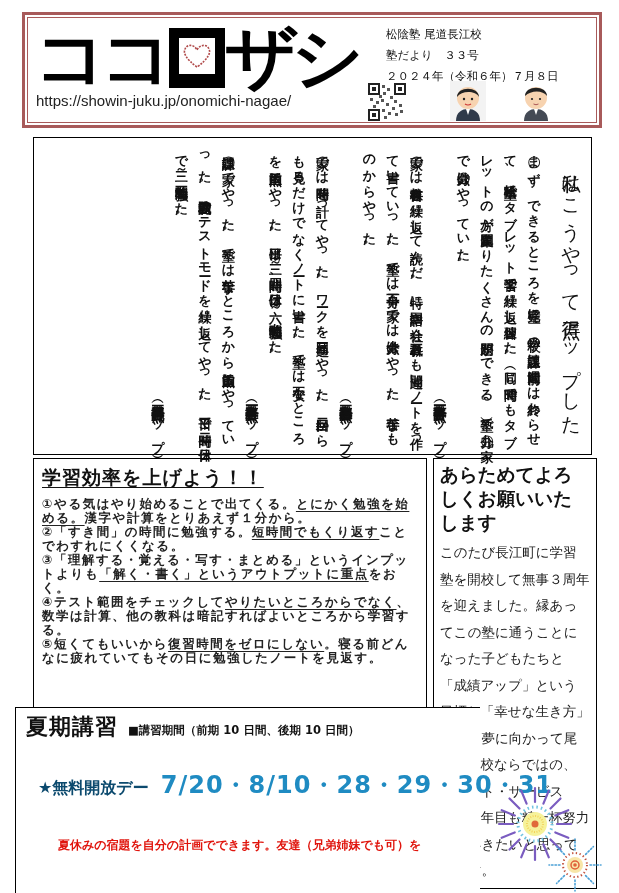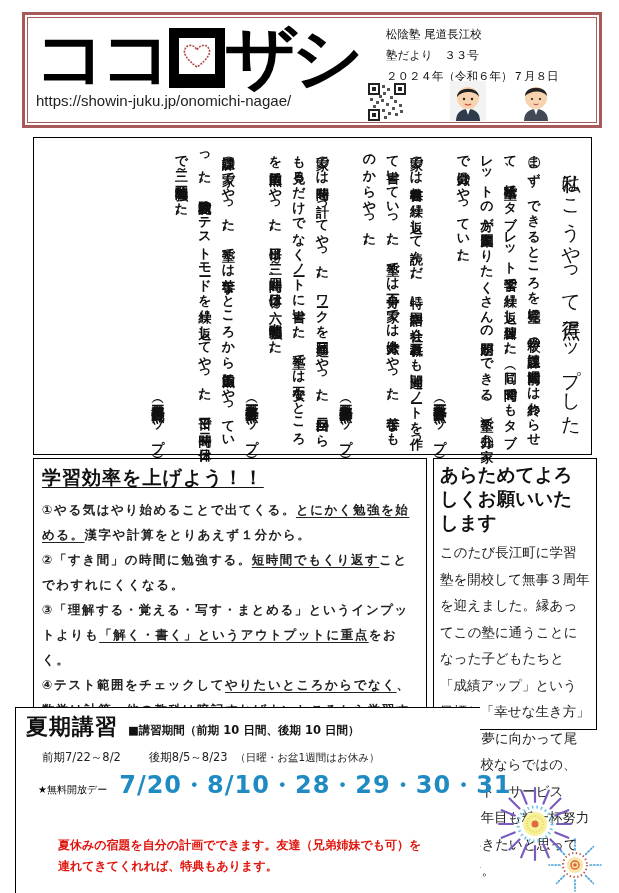--- a/index.html
+++ b/index.html
@@ -33,39 +33,39 @@
            font-weight: bold; color: #111; letter-spacing: 0.5px; }
   .vtitle { font-size: 19px; font-weight: normal; margin-left: 14px; padding-top: 14px; letter-spacing: 2px; }
   .vpara { margin: 0; }
   .vscore { display: block; text-align: right; padding-bottom: 0; font-weight: bold; }
 
   
   .tips { left: 33px; top: 458px; width: 394px; height: 313px; border: 1px solid #000;
           box-sizing: border-box; padding: 6px 8px; }
   .tips-title { font-size: 19px; font-weight: 900; text-decoration: underline; text-underline-offset: 3px;
                 margin: 0 0 6px 0; letter-spacing: 1px; }
-  .tips-item { font-size: 12.5px; line-height: 25px; margin: 0; letter-spacing: 1.5px; font-weight: bold; color: #222; }
+  .tips-item { font-size: 12.5px; line-height: 14px; margin: 0; letter-spacing: 1.5px; font-weight: bold; color: #222; }
   .ul { text-decoration: underline; text-underline-offset: 3px; }
 
   
-  .rbox { left: 433px; top: 458px; width: 164px; height: 272px; border: 1px solid #000;
+  .rbox { left: 433px; top: 458px; width: 164px; height: 431px; border: 1px solid #000;
           box-sizing: border-box; padding: 4px 6px; }
   .rtitle { font-size: 18.5px; font-weight: 900; line-height: 24px; margin: 0 0 4px 0; }
   .rbody { font-size: 13.5px; line-height: 26.5px; color: #222; margin: 0; }
 
   
   .summer { left: 15px; top: 707px; width: 465px; height: 208px; border: 1px solid #000;
             border-right: none; box-sizing: border-box; background: #fff; }
   .summer-head { position: absolute; left: 10px; top: 4px; display: flex; align-items: baseline; }
   .summer-title { font-size: 22px; font-weight: bold; letter-spacing: 1px; }
   .summer-sub { font-size: 11.5px; font-weight: bold; margin-left: 10px; }
   .period { position: absolute; left: 26px; top: 42px; font-size: 11.5px; color: #222; white-space: nowrap; }
   .period .gap { display: inline-block; width: 28px; }
   .free { position: absolute; left: 22px; top: 61px; white-space: nowrap; display: flex; align-items: baseline; }
-  .free-label { color: #000000; font-size: 10px; font-weight: normal; }
+  .free-label { color: #0c4a6e; font-size: 16px; font-weight: bold; }
   .free-dates { color: #1f8bc2; font-size: 24px; font-weight: bold; margin-left: 12px; letter-spacing: 1px; }
   .red { position: absolute; left: 42px; font-size: 12px; color: #e0140c; font-weight: bold; white-space: nowrap; }
 
   .firework { position: absolute; }
 </style>
 </head>
 <body>
 
 <div class="abs header-outer"></div>
 <div class="abs header-inner"></div>
@@ -169,30 +169,25 @@
 <div class="abs rbox">
   <div class="rtitle">あらためてよろしくお願いいたします</div>
   <p class="rbody">このたび長江町に学習塾を開校して無事３周年を迎えました。縁あってこの塾に通うことになった子どもたちと「成績アップ」という目標と「幸せな生き方」という夢に向かって尾道長江校ならではの、サポート・サービスで、４年目も精一杯努力していきたいと思っています。</p>
 </div>
 
 <div class="abs summer">
   <div class="summer-head">
     <span class="summer-title">夏期講習</span>
     <span class="summer-sub">■講習期間（前期 10 日間、後期 10 日間）</span>
   </div>
-  <div class="period">
-    <span>前期7/22～8/2</span><span class="gap"></span><span>後期8/5～8/23</span>
-    <span style="font-size:10.5px;margin-left:4px;">（日曜・お盆1週間はお休み）</span>
-  </div>
   <div class="free">
     <span class="free-label">★無料開放デー</span>
     <span class="free-dates">7/20・8/10・28・29・30・31</span>
   </div>
   <div class="red" style="top:129px;">夏休みの宿題を自分の計画でできます。友達（兄弟姉妹でも可）を</div>
-  <div class="red" style="top:150px;">連れてきてくれれば、特典もあります。</div>
 </div>
 
 <svg class="firework" style="left:494px;top:783px;" width="82" height="82" viewBox="-41 -41 82 82">
   <g stroke="#7a5cc0" stroke-width="2.2" stroke-linecap="round">
     <line x1="0" y1="-22" x2="0" y2="-36"></line>
       <line x1="0" y1="22" x2="0" y2="36"></line>
     <line x1="-22" y1="0" x2="-36" y2="0"></line>
       <line x1="22" y1="0" x2="36" y2="0"></line>
     <line x1="15.5" y1="-15.5" x2="25.5" y2="-25.5"></line>
       <line x1="-15.5" y1="-15.5" x2="-25.5" y2="-25.5"></line>

